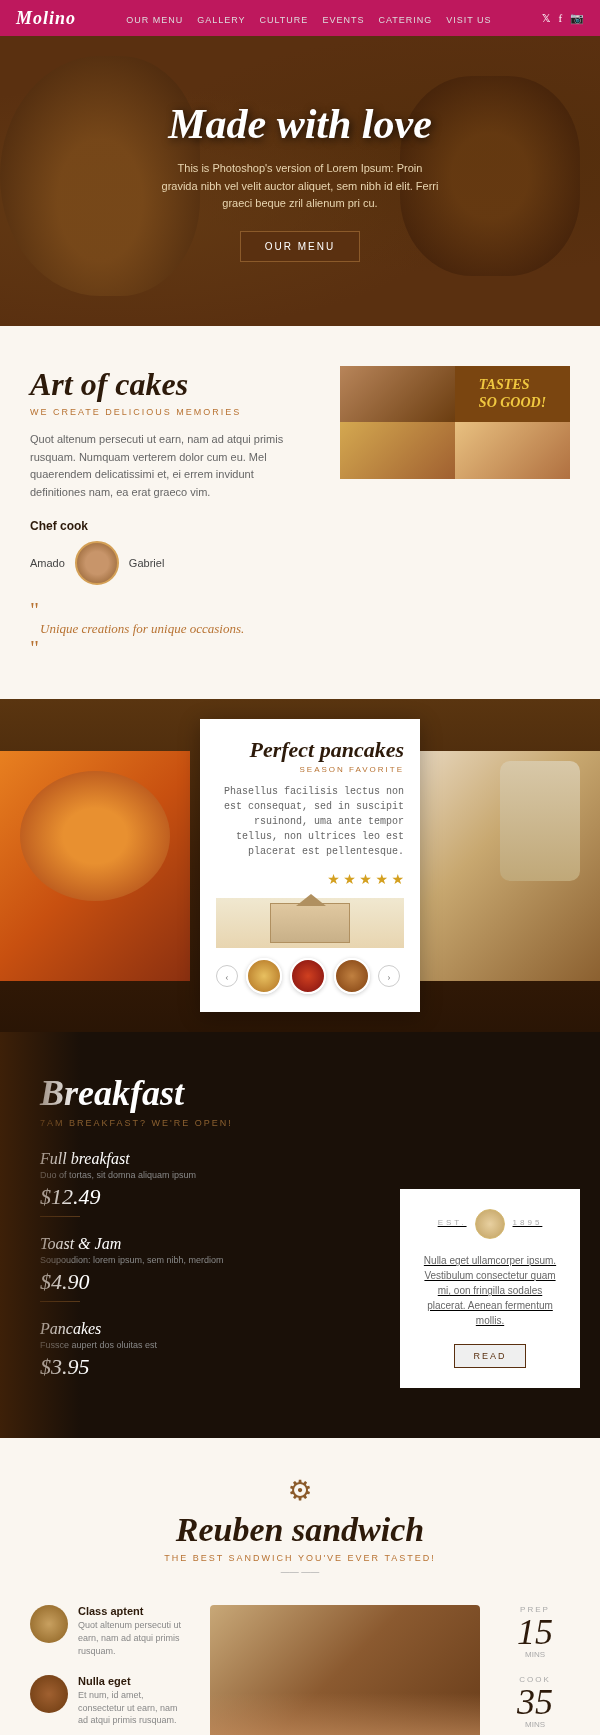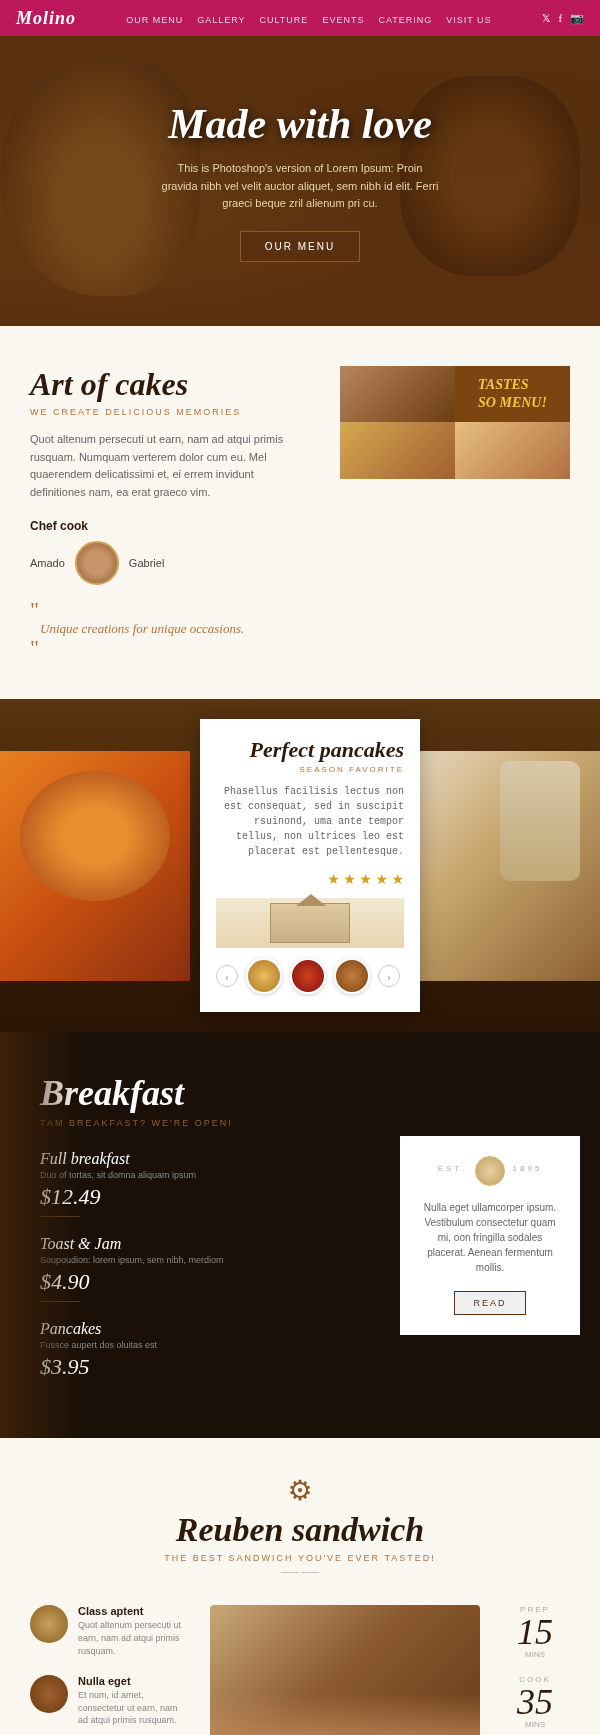--- a/index.html
+++ b/index.html
@@ -393,22 +393,23 @@
     .breakfast-divider {
       width: 40px;
       height: 1px;
       background: #5a3a1a;
       margin: 6px 0;
     }
     .breakfast-right {
       width: 200px;
       padding: 10px 20px 10px 0;
       display: flex;
-      align-items: center;
+      align-items: flex-end;
       justify-content: center;
+      text-decoration: underline;
     }
     .morning-card {
       background: #fff;
       padding: 20px;
       width: 200px;
       text-align: center;
       position: relative;
     }
     .morning-est {
       font-size: 8px;
@@ -617,21 +618,21 @@
       <span class="quote-mark">"</span>
     </div>
   </div>
   <div class="art-right">
     <div class="art-img-overlay">
       <div class="art-img-q1"></div>
       <div class="art-img-q2">
         <div class="tastes-badge">
           <span>
             <span>TASTES</span><br>
-            <span>SO MENU!</span>
+            <span>SO GOOD!</span>
           </span>
         </div>
       </div>
       <div class="art-img-q3"></div>
       <div class="art-img-q4"></div>
     </div>
   </div>
 </section>
 
 <section class="pancakes-section">

